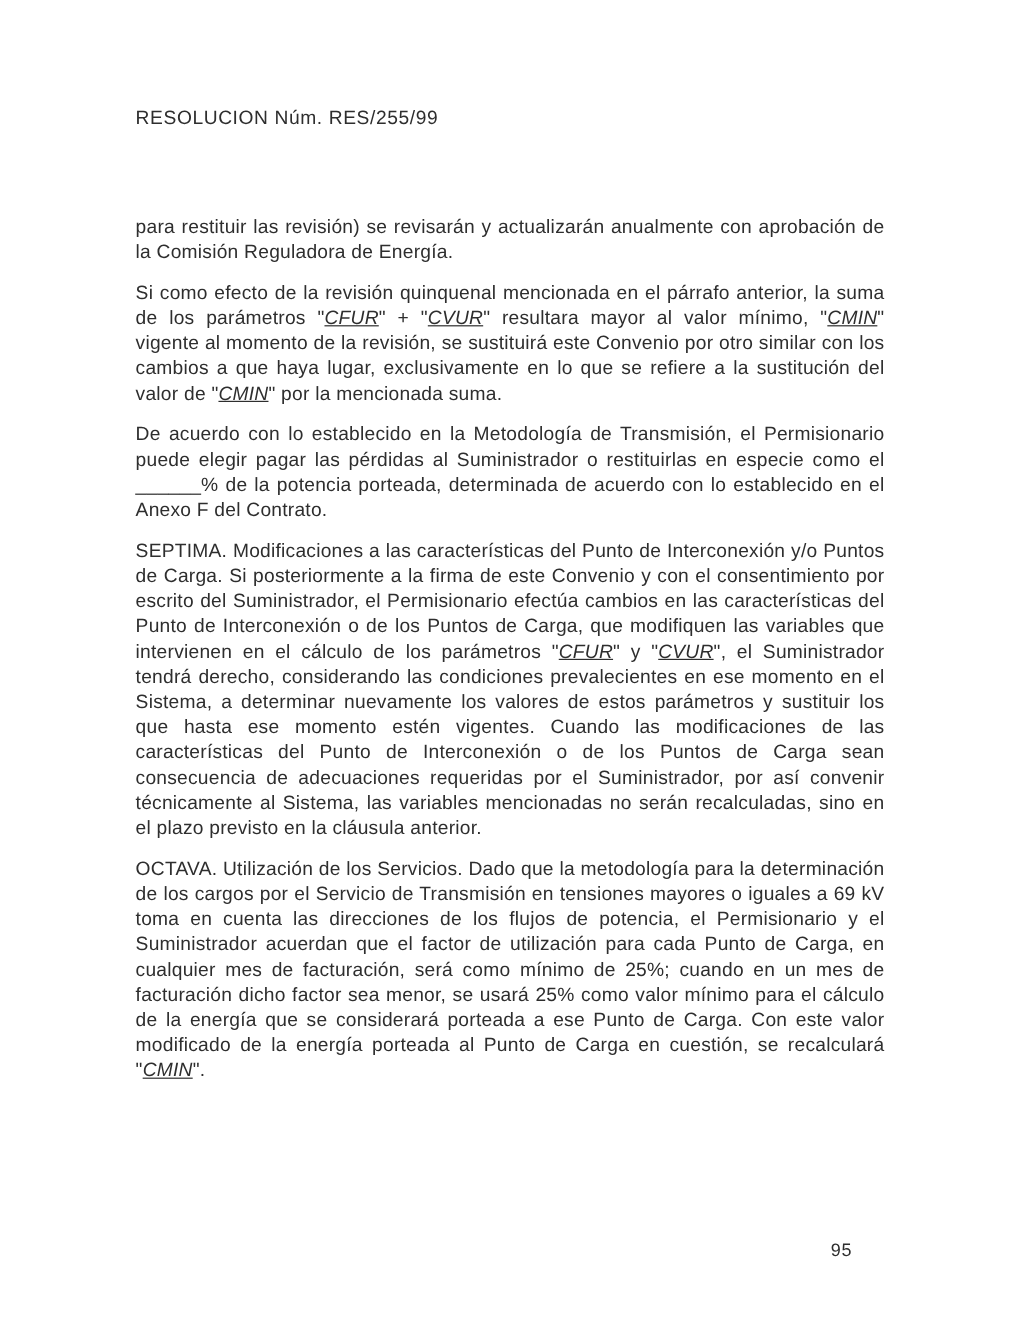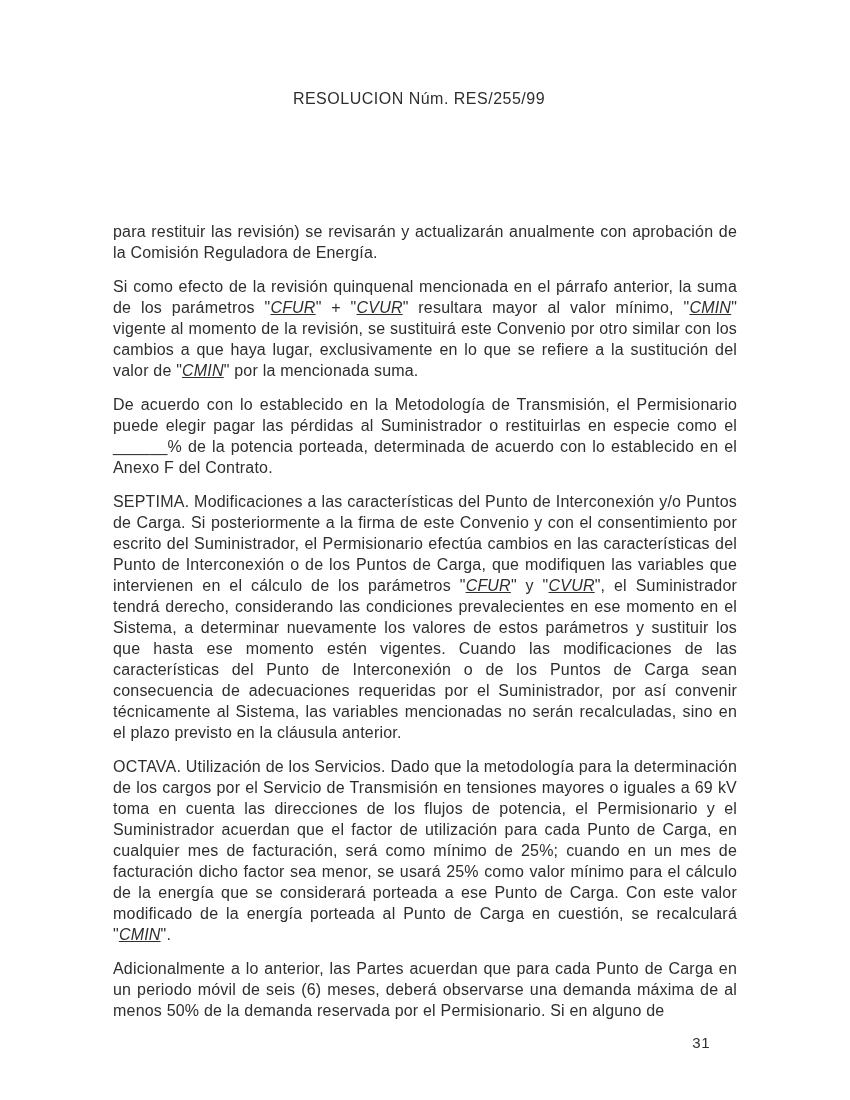--- a/index.html
+++ b/index.html
@@ -14,23 +14,23 @@
     background: #ffffff;
     color: #2e2e2e;
     font-family: "Liberation Sans", sans-serif;
     font-size: 16px;
     line-height: 21px;
     box-sizing: border-box;
     padding: 88px 113px 0 113px;
     overflow: hidden;
   }
   .doc-header {
-    text-align: center;
+    text-align: left;
     padding-right: 12px;
-    margin: 0 0 112px 0;
+    margin: 0 0 70px 0;
     letter-spacing: 0.5px;
     white-space: nowrap;
   }
   .doc-body p.para {
     margin: 0 0 13px 0;
     text-align: justify;
     letter-spacing: 0.2px;
   }
   .doc-body p.para span.italic {
     font-style: italic;
@@ -49,17 +49,16 @@
 
 <div class="sheet">
   <div class="doc-header">RESOLUCION Núm. RES/255/99</div>
 
   <div class="doc-body">
       <p class="para"><span>para restituir las revisión) se revisarán y actualizarán anualmente con aprobación de la Comisión Reguladora de Energía.</span></p>
       <p class="para"><span>Si como efecto de la revisión quinquenal mencionada en el párrafo anterior, la suma de los parámetros "</span><span class="italic">CFUR</span><span>" + "</span><span class="italic">CVUR</span><span>" resultara mayor al valor mínimo, "</span><span class="italic">CMIN</span><span>" vigente al momento de la revisión, se sustituirá este Convenio por otro similar con los cambios a que haya lugar, exclusivamente en lo que se refiere a la sustitución del valor de "</span><span class="italic">CMIN</span><span>" por la mencionada suma.</span></p>
       <p class="para"><span>De acuerdo con lo establecido en la Metodología de Transmisión, el Permisionario puede elegir pagar las pérdidas al Suministrador o restituirlas en especie como el ______% de la potencia porteada, determinada de acuerdo con lo establecido en el Anexo F del Contrato.</span></p>
       <p class="para"><span>SEPTIMA. Modificaciones a las características del Punto de Interconexión y/o Puntos de Carga. Si posteriormente a la firma de este Convenio y con el consentimiento por escrito del Suministrador, el Permisionario efectúa cambios en las características del Punto de Interconexión o de los Puntos de Carga, que modifiquen las variables que intervienen en el cálculo de los parámetros "</span><span class="italic">CFUR</span><span>" y "</span><span class="italic">CVUR</span><span>", el Suministrador tendrá derecho, considerando las condiciones prevalecientes en ese momento en el Sistema, a determinar nuevamente los valores de estos parámetros y sustituir los que hasta ese momento estén vigentes. Cuando las modificaciones de las características del Punto de Interconexión o de los Puntos de Carga sean consecuencia de adecuaciones requeridas por el Suministrador, por así convenir técnicamente al Sistema, las variables mencionadas no serán recalculadas, sino en el plazo previsto en la cláusula anterior.</span></p>
       <p class="para"><span>OCTAVA. Utilización de los Servicios. Dado que la metodología para la determinación de los cargos por el Servicio de Transmisión en tensiones mayores o iguales a 69 kV toma en cuenta las direcciones de los flujos de potencia, el Permisionario y el Suministrador acuerdan que el factor de utilización para cada Punto de Carga, en cualquier mes de facturación, será como mínimo de 25%; cuando en un mes de facturación dicho factor sea menor, se usará 25% como valor mínimo para el cálculo de la energía que se considerará porteada a ese Punto de Carga. Con este valor modificado de la energía porteada al Punto de Carga en cuestión, se recalculará "</span><span class="italic">CMIN</span><span>".</span></p>
-      <p class="para"><span>Adicionalmente a lo anterior, las Partes acuerdan que para cada Punto de Carga en un periodo móvil de seis (6) meses, deberá observarse una demanda máxima de al menos 50% de la demanda reservada por el Permisionario. Si en alguno de</span></p>
     </div>
 
-  <div class="page-number">31</div>
+  <div class="page-number">95</div>
 </div>
 
 </body></html>

